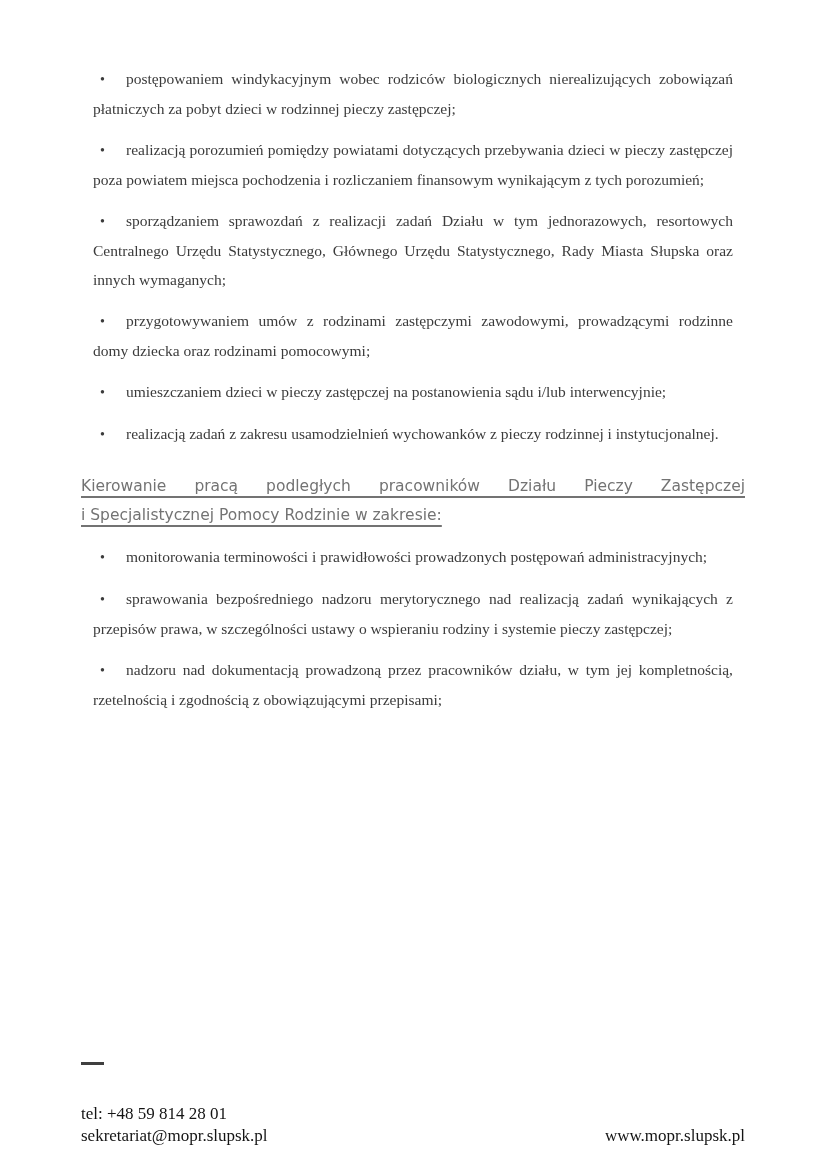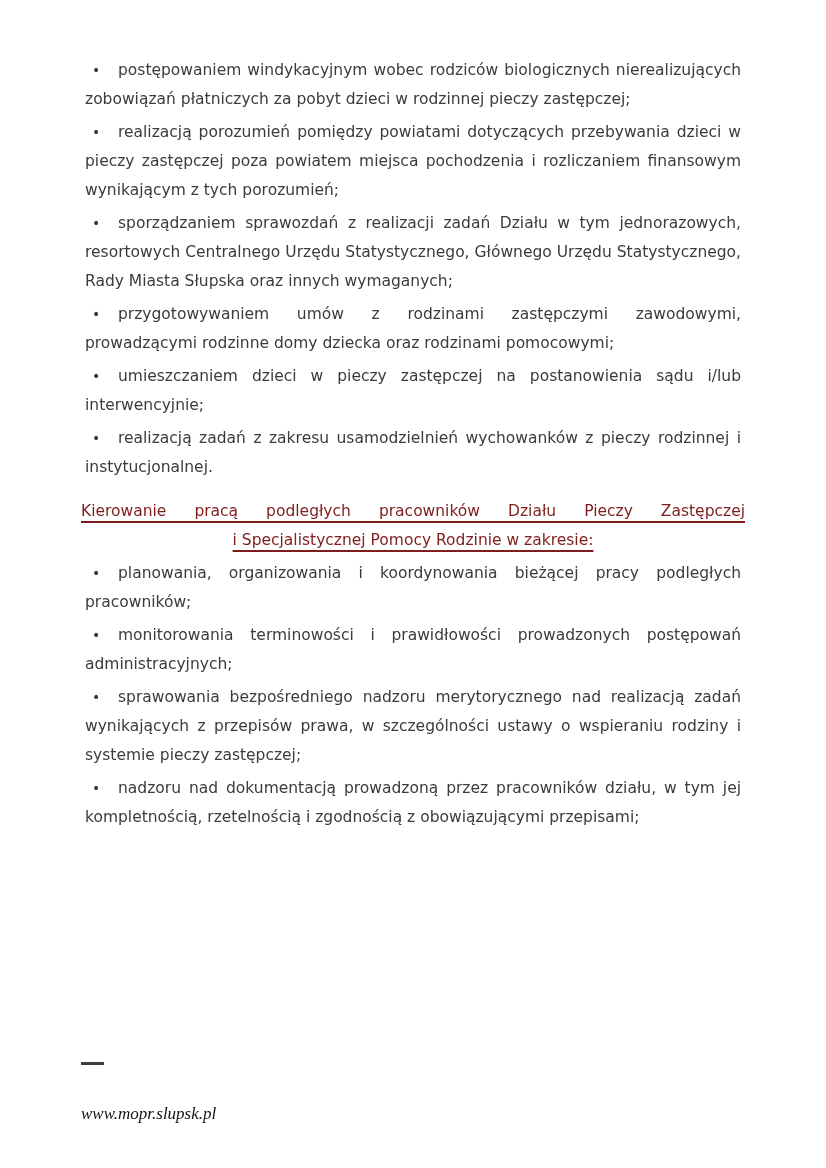--- a/index.html
+++ b/index.html
@@ -15,43 +15,43 @@
     position: absolute;
     left: 81px;
     top: 52px;
     width: 664px;
     font-size: 15.5px;
     line-height: 29px;
     color: #3b3b3b;
     text-align: justify;
     hyphens: none;
   }
-  p.li { margin: 4px; padding: 0; }
+  p.li { margin: 12px; padding: 0; font-family: Liberation Serif, serif; }
   .blt {
     display: inline-block;
     width: 33px;
     padding-left: 7px;
     box-sizing: border-box;
     font-size: 14px;
   }
   .heading {
-    margin-top: 15px;
+    margin-top: 23px;
     font-size: 15.5px;
     line-height: 29px;
-    color: #7f1d1d;
+    color: #737373;
   }
   .h-line1 {
     text-align: justify;
     text-align-last: justify;
     text-decoration: underline;
     text-decoration-thickness: 1.5px;
     text-underline-offset: 5px;
   }
   .h-line2 {
-    text-align: center;
+    text-align: left;
     text-decoration: underline;
     text-decoration-thickness: 1.5px;
     text-underline-offset: 5px;
   }
   .footer {
     position: absolute;
     left: 81px;
     right: 81px;
     top: 1062px;
   }
@@ -64,48 +64,51 @@
   .footer-row {
     display: flex;
     justify-content: space-between;
     align-items: flex-end;
     font-family: "Liberation Serif", serif;
     font-size: 17px;
     line-height: 22px;
     color: #141414;
   }
   .contact div { white-space: nowrap; }
-  .website { white-space: nowrap; font-style: italic; }
+  .website { white-space: nowrap; }
 </style>
 </head>
 <body>
 
 <div class="page">
 
   <div class="content">
 
     <p class="li"><span class="blt">•</span><span>postępowaniem windykacyjnym wobec rodziców biologicznych nierealizujących zobowiązań płatniczych za pobyt dzieci w rodzinnej pieczy zastępczej;</span></p>
     <p class="li"><span class="blt">•</span><span>realizacją porozumień pomiędzy powiatami dotyczących przebywania dzieci w pieczy zastępczej poza powiatem miejsca pochodzenia i rozliczaniem finansowym wynikającym z tych porozumień;</span></p>
     <p class="li"><span class="blt">•</span><span>sporządzaniem sprawozdań z realizacji zadań Działu w tym jednorazowych, resortowych Centralnego Urzędu Statystycznego, Głównego Urzędu Statystycznego, Rady Miasta Słupska oraz innych wymaganych;</span></p>
     <p class="li"><span class="blt">•</span><span>przygotowywaniem umów z rodzinami zastępczymi zawodowymi, prowadzącymi rodzinne domy dziecka oraz rodzinami pomocowymi;</span></p>
     <p class="li"><span class="blt">•</span><span>umieszczaniem dzieci w pieczy zastępczej na postanowienia sądu i/lub interwencyjnie;</span></p>
     <p class="li"><span class="blt">•</span><span>realizacją zadań z zakresu usamodzielnień wychowanków z pieczy rodzinnej i instytucjonalnej.</span></p>
 
     <div class="heading">
       <div class="h-line1">Kierowanie pracą podległych pracowników Działu Pieczy Zastępczej</div>
       <div class="h-line2">i Specjalistycznej Pomocy Rodzinie w zakresie:</div>
     </div>
 
-    <p class="li"><span class="blt">•</span><span>planowania, organizowania i koordynowania bieżącej pracy podległych pracowników;</span></p>
     <p class="li"><span class="blt">•</span><span>monitorowania terminowości i prawidłowości prowadzonych postępowań administracyjnych;</span></p>
     <p class="li"><span class="blt">•</span><span>sprawowania bezpośredniego nadzoru merytorycznego nad realizacją zadań wynikających z przepisów prawa, w szczególności ustawy o wspieraniu rodziny i systemie pieczy zastępczej;</span></p>
     <p class="li"><span class="blt">•</span><span>nadzoru nad dokumentacją prowadzoną przez pracowników działu, w tym jej kompletnością, rzetelnością i zgodnością z obowiązującymi przepisami;</span></p>
 
   </div>
 
   <div class="footer">
     <div class="dash"></div>
     <div class="footer-row">
+      <div class="contact">
+        <div>tel: +48 59 814 28 01</div>
+        <div>sekretariat@mopr.slupsk.pl</div>
+      </div>
       <div class="website">www.mopr.slupsk.pl</div>
     </div>
   </div>
 
 </div>
 
 </body></html>

